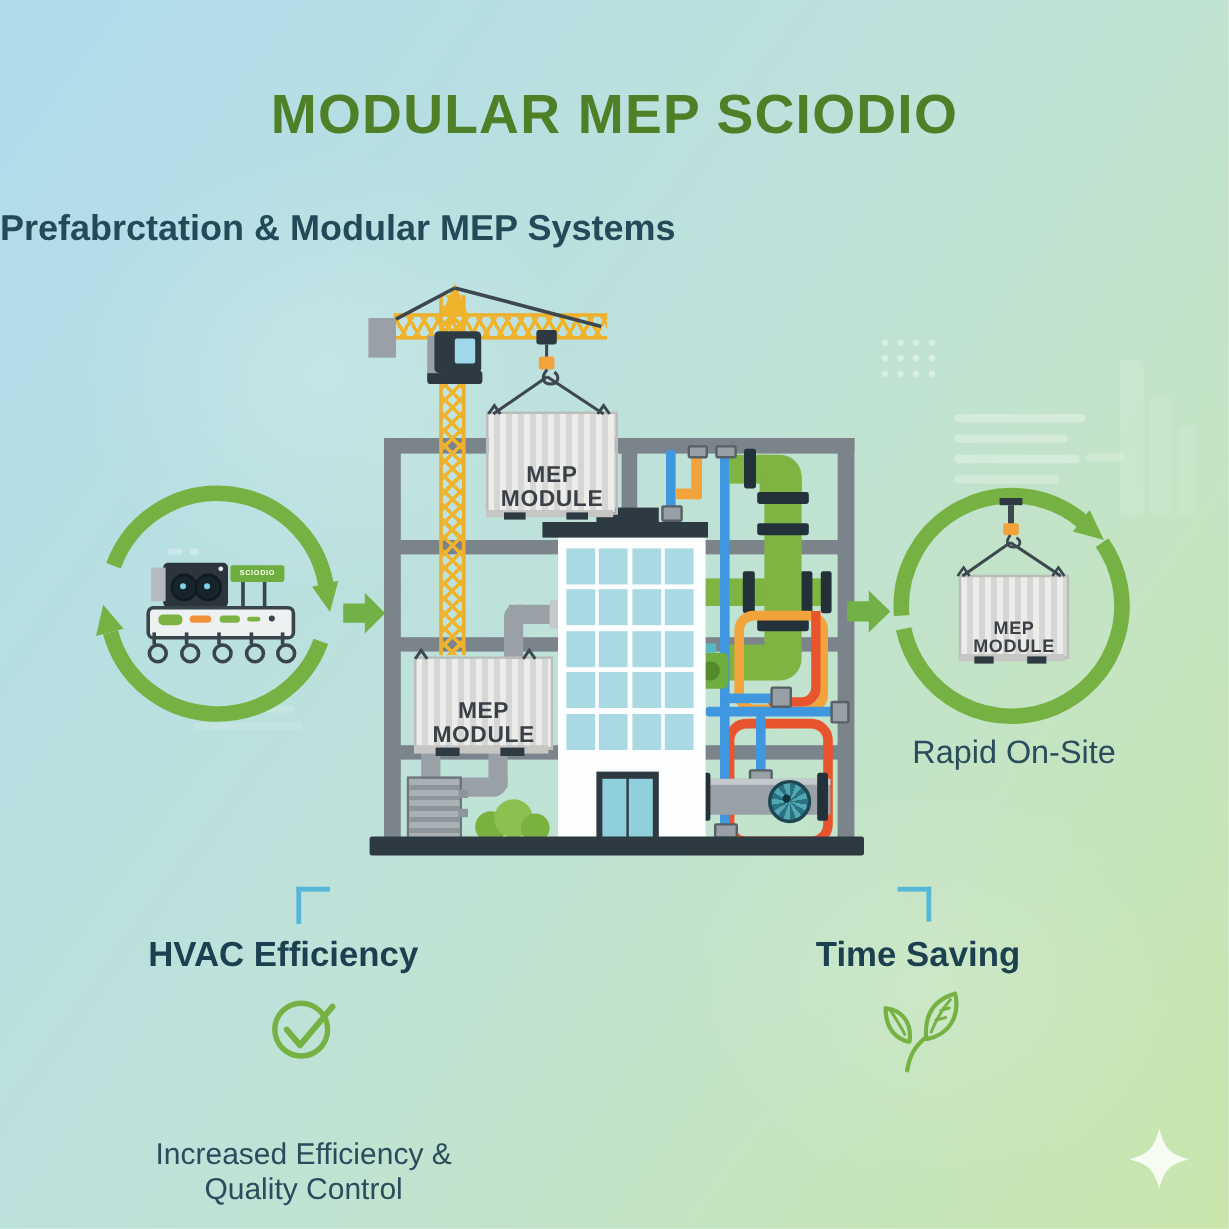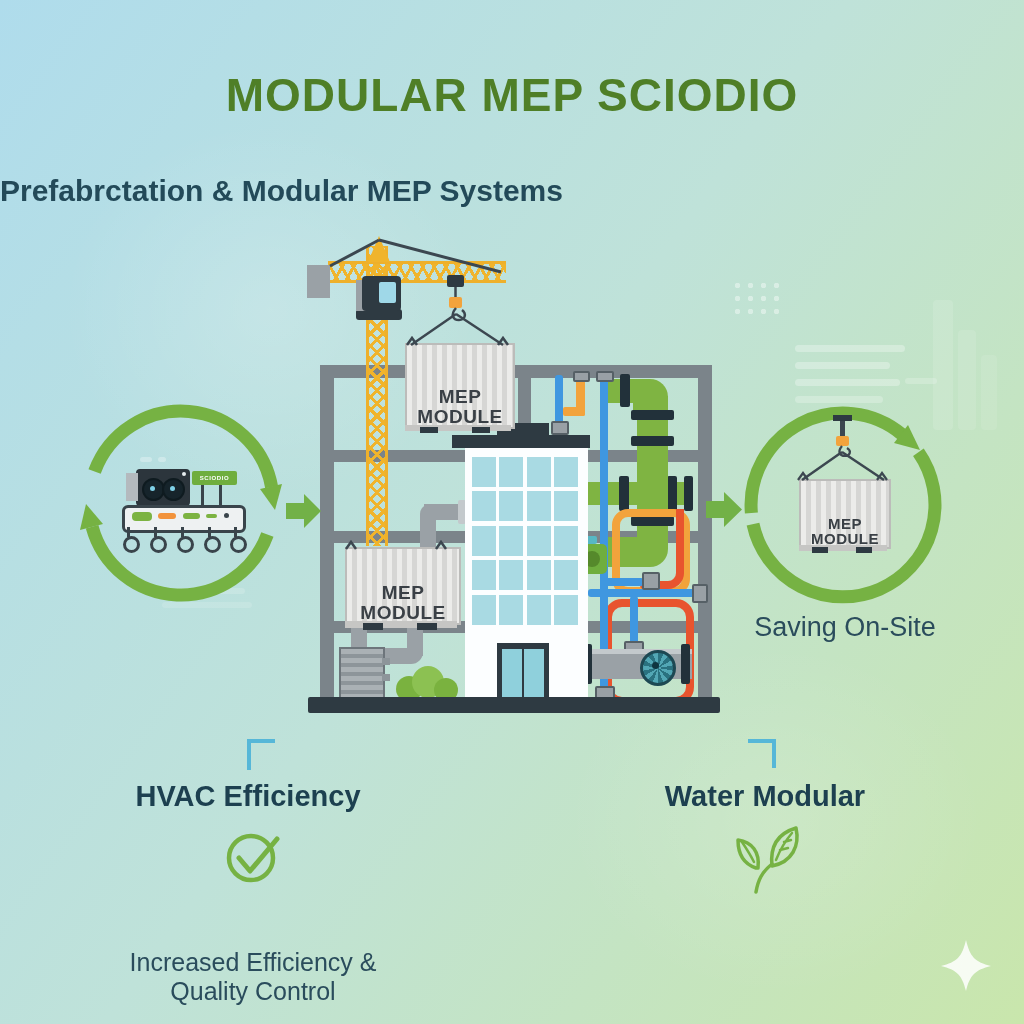--- a/index.html
+++ b/index.html
@@ -260,37 +260,37 @@
     <path d="M842,452 L802,480 M842,452 L884,480" stroke="#3c4750" stroke-width="2.5" fill="none"></path>
     <path d="M798,480 L803,473 L808,480 M877,480 L882,473 L887,480" stroke="#3c4750" stroke-width="2.2" fill="none"></path>
 
     <polygon points="286,503 304,503 304,494 321,511 304,528 304,519 286,519" fill="#72b147"></polygon>
     <polygon points="706,501 724,501 724,492 742,509.5 724,527 724,518 706,518" fill="#72b147"></polygon>
 
     <path d="M966,940 C970,957 975,962 991,966 C975,970 970,975 966,991 C962,975 957,970 941,966 C957,962 962,957 966,940 Z" fill="rgba(255,255,255,.85)"></path>
   </svg>
 
   <div class="a cap" style="left:745px;top:612px;width:200px;">
-    <div>Saving On-Site</div>
+    <div>Rapid On-Site</div>
   </div>
 
   <div class="bracketL" style="left:247px;top:739px;"></div>
   <div class="bracketR" style="left:748px;top:739px;"></div>
 
-  <div class="a bh" style="left:118px;top:780px;width:260px;">HVAC Efficiency</div>
+  <div class="a bh" style="left:106px;top:780px;width:260px;">HVAC Efficiency</div>
   <svg width="66" height="66" viewBox="0 0 66 66" style="left:222px;top:826px;">
     <circle cx="29" cy="32" r="22" stroke="#76b243" stroke-width="4.5" fill="none"></circle>
     <path d="M17,32 L28,45 L55,13" stroke="#76b243" stroke-width="5" fill="none" stroke-linecap="round" stroke-linejoin="round"></path>
   </svg>
   <div class="a bd" style="left:108px;top:948px;width:290px;">
     <div>Increased Efficiency &amp;</div>
     <div>Quality Control</div>
   </div>
 
-  <div class="a bh" style="left:640px;top:780px;width:250px;">Water Modular</div>
+  <div class="a bh" style="left:640px;top:780px;width:250px;">Time Saving</div>
   <svg width="84" height="74" viewBox="0 0 84 74" style="left:718px;top:820px;">
     <path d="M38,72 C40,60 44,52 54,44" stroke="#76b243" stroke-width="3.5" fill="none" stroke-linecap="round"></path>
     <path d="M54,46 C52,28 58,14 78,8 C82,26 74,42 54,46 Z" stroke="#76b243" stroke-width="3.5" fill="none" stroke-linejoin="round"></path>
     <path d="M58,40 C62,30 68,20 74,13 M62,30 L70,28 M66,22 L73,20" stroke="#76b243" stroke-width="2.5" fill="none" stroke-linecap="round"></path>
     <path d="M38,48 C26,44 20,34 20,20 C34,22 42,32 40,48 Z" stroke="#76b243" stroke-width="3.5" fill="none" stroke-linejoin="round"></path>
     <path d="M36,42 C32,34 28,28 24,22" stroke="#76b243" stroke-width="2.5" fill="none" stroke-linecap="round"></path>
   </svg>
 
 </div>
 

